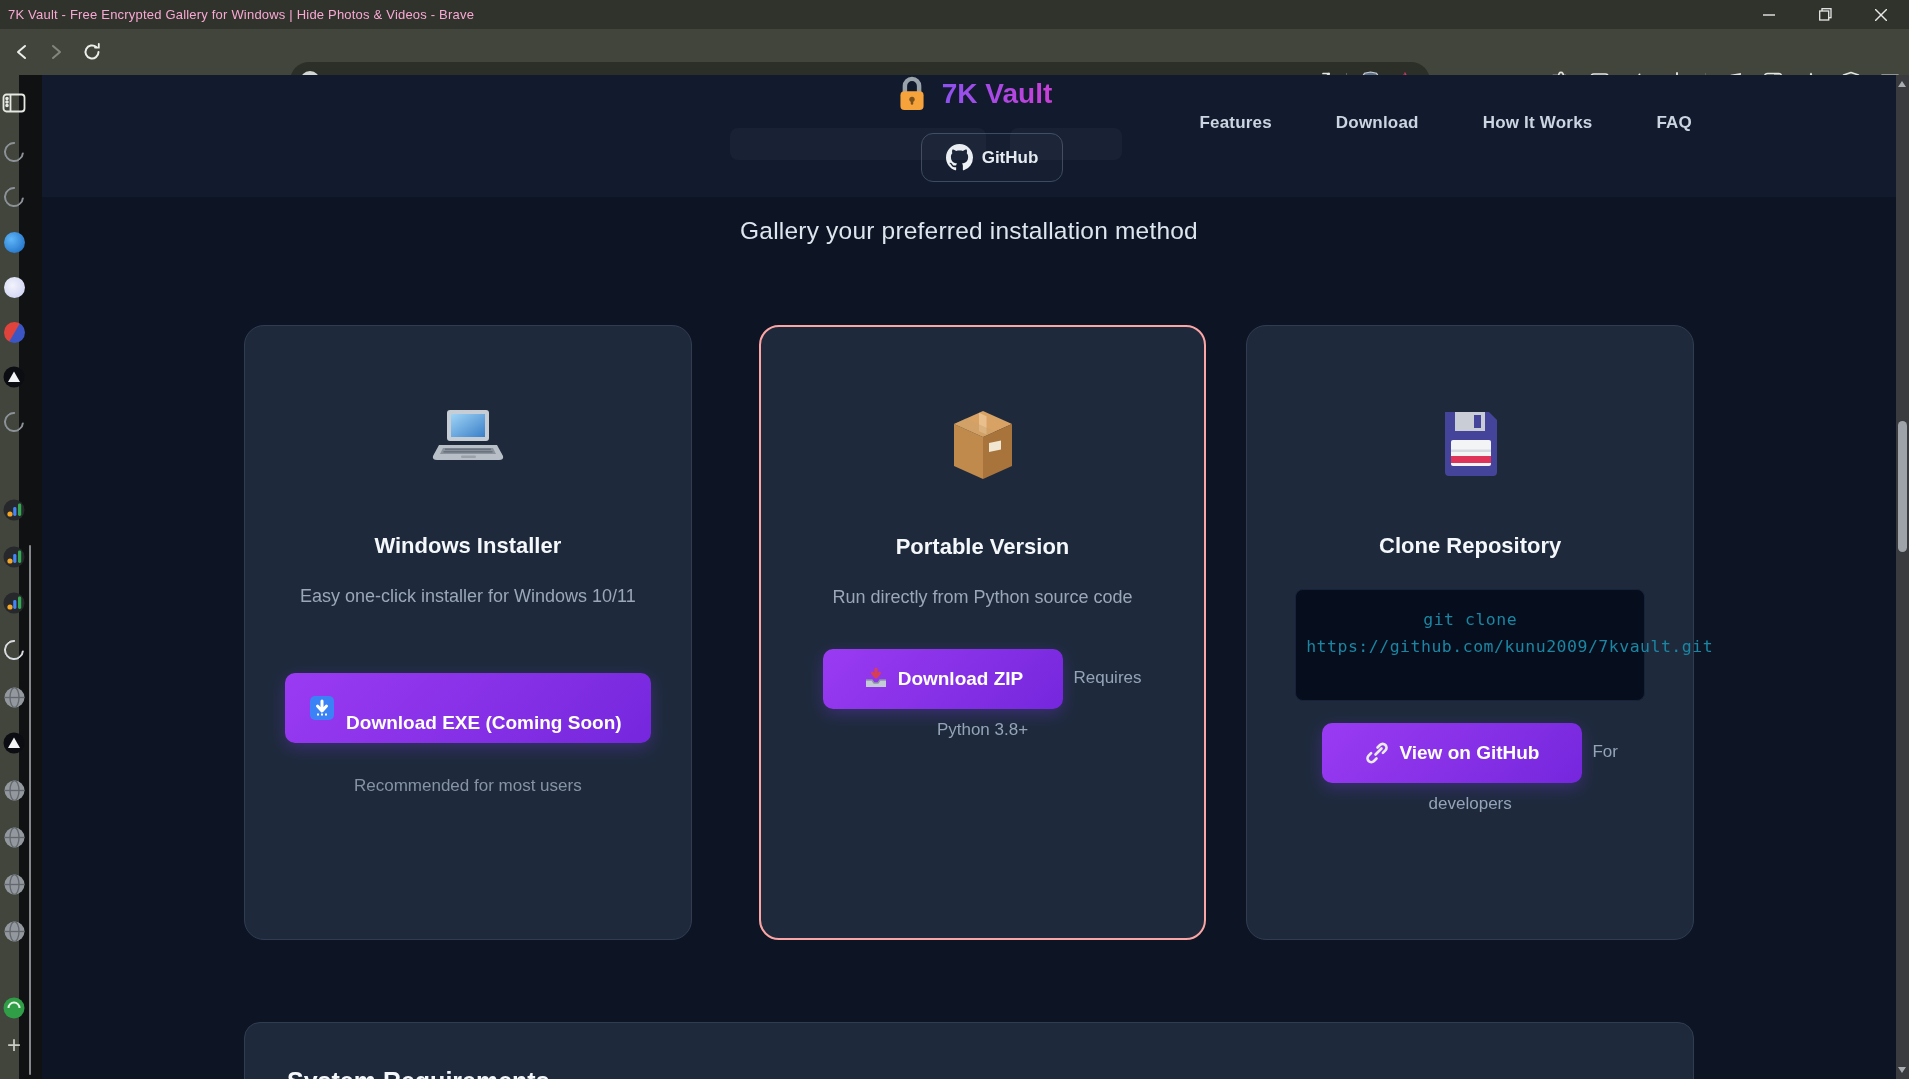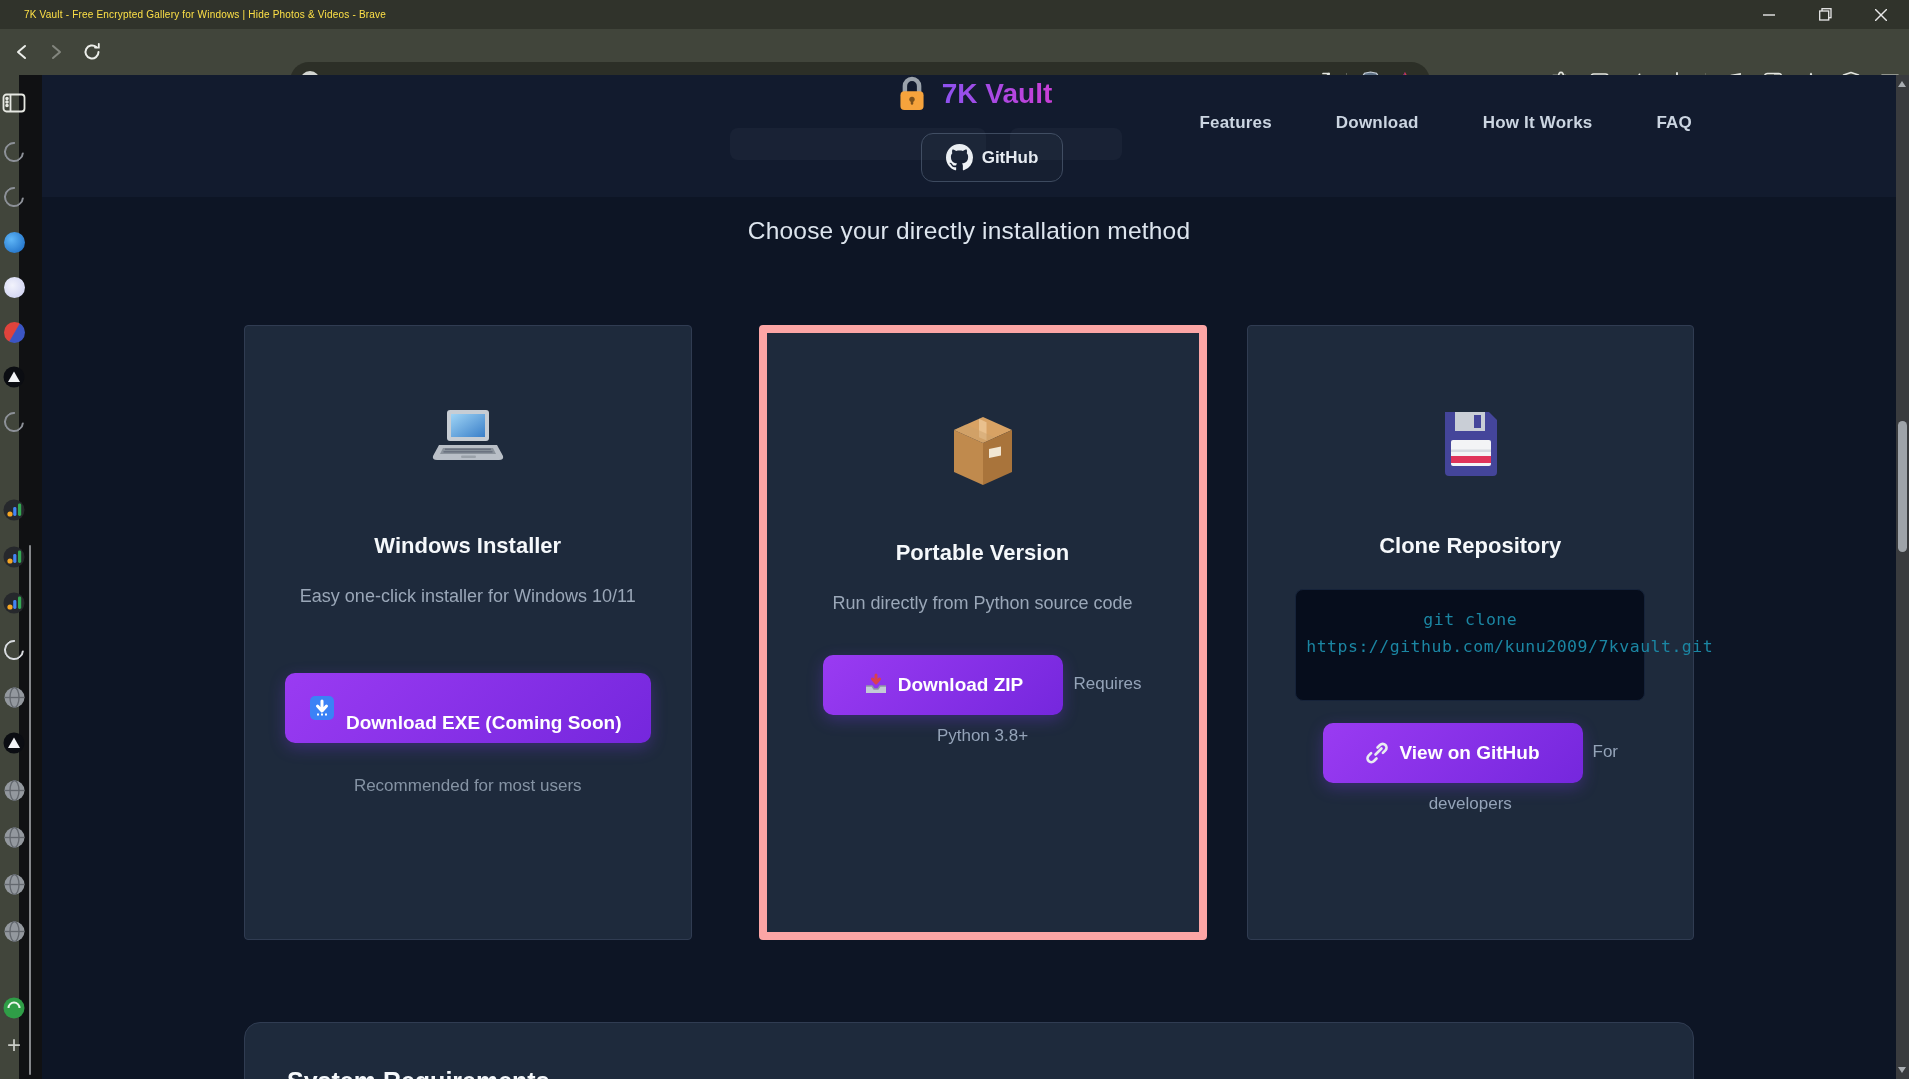--- a/index.html
+++ b/index.html
@@ -2,21 +2,21 @@
 <html><head>
 <meta charset="utf-8">
 <style>
   * { margin:0; padding:0; box-sizing:border-box; }
   html,body { width:1909px; height:1079px; overflow:hidden; background:#0d1526;
               font-family:"Liberation Sans", sans-serif; }
 
   
   .titlebar { position:absolute; left:0; top:0; width:1909px; height:29px;
               background:#30332b; display:flex; align-items:center; }
-  .titlebar .title { color:#fde047; font-size:10px; padding-left:24px; letter-spacing:.2px; }
+  .titlebar .title { color:#f9a8d4; font-size:13px; padding-left:8px; letter-spacing:.2px; }
   .win-controls { position:absolute; right:0; top:0; height:29px; display:flex; }
   .wc { width:56px; height:29px; display:flex; align-items:center; justify-content:center; }
   .wc svg { display:block; }
 
   .toolbar { position:absolute; left:0; top:29px; width:1909px; height:46px; background:#41453b; }
   .navbtn { position:absolute; top:9px; width:28px; height:28px; display:flex;
             align-items:center; justify-content:center; border-radius:6px; }
   .addressbar { position:absolute; left:290px; top:33px; width:1140px; height:38px;
                 background:#2c2f27; border-radius:19px; display:flex; align-items:center;
                 padding:0 14px 0 10px; }
@@ -59,22 +59,22 @@
   .navlinks { margin-left:auto; display:flex; align-items:center; gap:64px; }
   .navlink { color:#cbd5e1; font-size:17px; font-weight:bold; letter-spacing:.2px; }
   .gh-btn { margin-left:36px; width:142px; height:49px; border:1px solid #3d4a5f;
             border-radius:12px; background:#161f31; display:flex; align-items:center;
             justify-content:center; gap:9px; color:#e8edf3; font-size:17px; font-weight:bold; }
 
   .section-head { margin-top:20px; text-align:center; color:#dde5ee; font-size:24.5px;
                   font-weight:normal; letter-spacing:.2px; }
   .cards { width:1450px; margin:80px auto 0; display:flex; gap:40px; }
   .card { width:457px; height:615px; background:#1e2a3c; border:1px solid #303c52;
-          border-radius:4px; padding:0 40px; text-align:center; }
-  .card.highlight { border:8px solid #fca5a5;margin-left:27px; }
+          border-radius:20px; padding:0 40px; text-align:center; }
+  .card.highlight { border:2px solid #fca5a5;margin-left:27px; }
   .card-emoji { margin:78px auto 0; width:82px; height:80px; }
   .card-title { margin-top:45px; color:#f5f8fb; font-size:22px; font-weight:bold; }
   .card-desc { margin-top:22px; color:#9aa7b8; font-size:18px; line-height:30px; }
   .btn { background:linear-gradient(135deg,#9a3bf2 0%,#7527dd 100%); border:none;
          border-radius:10px; color:#fff; font-weight:bold; font-size:19px;
          font-family:"Liberation Sans",sans-serif;
          box-shadow:0 5px 16px rgba(124,58,237,.30); }
   .btn-block { margin-top:62px; width:100%; height:70px; display:flex; align-items:center;
                gap:6px; padding:0 24px; }
   .btn-block span { flex:1; text-align:center; line-height:24px;margin-top:30px; }
@@ -377,21 +377,21 @@
       <a class="navlink">FAQ</a>
     </div>
     <div class="gh-btn">
       <svg width="27" height="27" viewBox="0 0 16 16" fill="#f0f3f6">
         <path d="M8 0C3.58 0 0 3.58 0 8c0 3.54 2.29 6.53 5.47 7.59.4.07.55-.17.55-.38 0-.19-.01-.82-.01-1.49-2.01.37-2.53-.49-2.69-.94-.09-.23-.48-.94-.82-1.13-.28-.15-.68-.52-.01-.53.63-.01 1.08.58 1.23.82.72 1.21 1.87.87 2.33.66.07-.52.28-.87.51-1.07-1.78-.2-3.64-.89-3.64-3.95 0-.87.31-1.59.82-2.15-.08-.2-.36-1.02.08-2.12 0 0 .67-.21 2.2.82.64-.18 1.32-.27 2-.27s1.36.09 2 .27c1.53-1.04 2.2-.82 2.2-.82.44 1.1.16 1.92.08 2.12.51.56.82 1.27.82 2.15 0 3.07-1.87 3.75-3.65 3.95.29.25.54.73.54 1.48 0 1.07-.01 1.93-.01 2.2 0 .21.15.46.55.38A8.01 8.01 0 0 0 16 8c0-4.42-3.58-8-8-8z"></path>
       </svg>
       <span>GitHub</span>
     </div>
   </div>
 
-  <h2 class="section-head">Choose your directly installation method</h2>
+  <h2 class="section-head">Gallery your preferred installation method</h2>
 
   <div class="cards">
 
     <div class="card">
       <svg class="card-emoji" viewBox="0 0 82 80">
         <rect x="20" y="6" width="42" height="31" rx="3" fill="#c7cdd4"></rect>
         <rect x="24" y="10" width="34" height="23" fill="url(#scr)"></rect>
         <defs>
             <linearGradient id="scr" x1="0" y1="0" x2="1" y2="1">
           <stop offset="0" stop-color="#9fd4f5"></stop>

